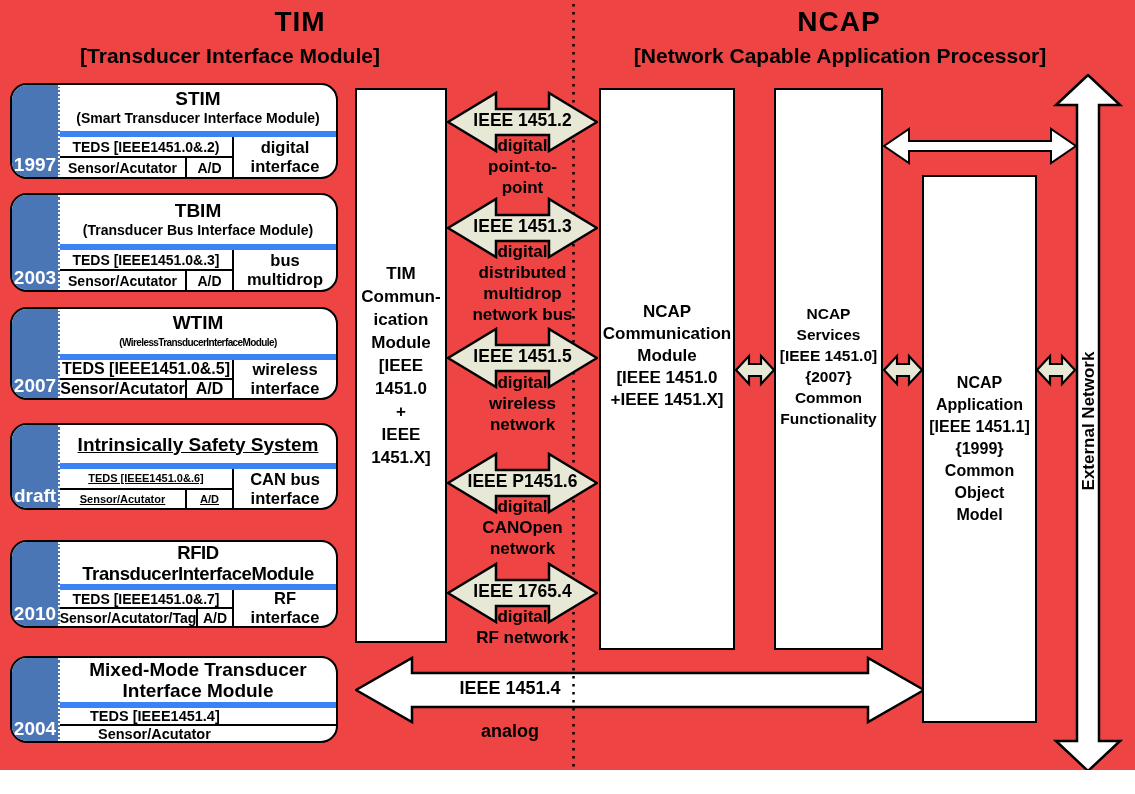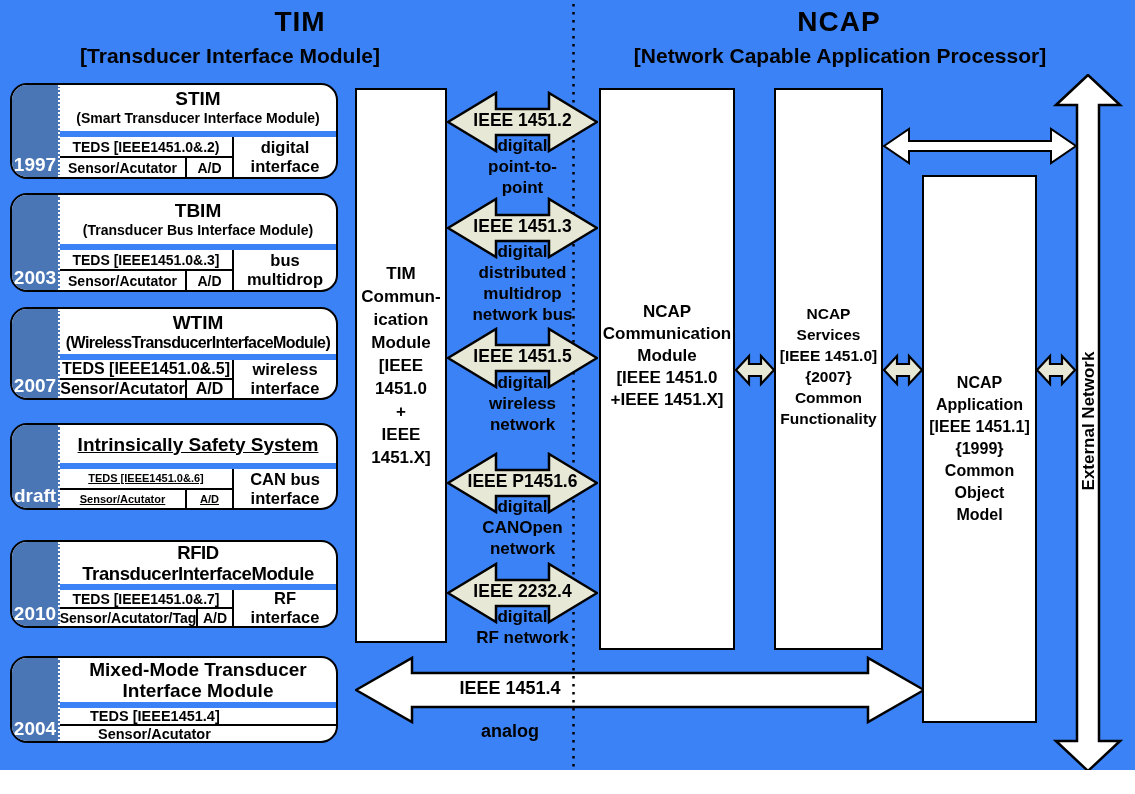--- a/index.html
+++ b/index.html
@@ -1,16 +1,16 @@
 <!DOCTYPE html>
 <html><head>
 <meta charset="utf-8">
 <style>
   html,body{margin:0;padding:0;background:#fff;}
-  #stage{position:relative;width:1135px;height:770px;background:#3b82f6;overflow:hidden;
+  #stage{position:relative;width:1135px;height:770px;background:#ef4444;overflow:hidden;
          font-family:"Liberation Sans",sans-serif;font-weight:bold;color:#000;}
   .abs{position:absolute;}
   .ctr{text-align:center;}
   .pre{white-space:pre-line;}
 
   
   .hdr1{font-size:28px;letter-spacing:1px;}
   .hdr2{font-size:21px;}
 
   
@@ -27,21 +27,21 @@
   .mleft{width:172px;flex:none;border-right:2px solid #000;display:flex;flex-direction:column;}
   .mteds{flex:1;border-bottom:2px solid #000;display:flex;align-items:center;justify-content:center;font-size:14px;}
   .mrow2{flex:1;display:flex;}
   .msensor{width:125px;flex:none;border-right:2px solid #000;display:flex;align-items:center;justify-content:center;font-size:14px;}
   .mad{flex:1;display:flex;align-items:center;justify-content:center;font-size:14px;}
   .miface{flex:1;display:flex;align-items:center;justify-content:center;font-size:16.5px;text-align:center;}
 
   #m1{top:83px;height:96px;}  #m1 .mtitle{height:46px;}
   #m2{top:193px;height:99px;} #m2 .mtitle{height:49px;}
   #m3{top:307px;height:93px;} #m3 .mtitle{height:45px;}
-  #m3 .t2{font-size:16px;letter-spacing:-0.6px;}
+  #m3 .t2{font-size:10px;letter-spacing:-0.6px;}
   #m3 .mteds,#m3 .msensor,#m3 .mad{font-size:16px;}
   #m4{top:423px;height:87px;} #m4 .mtitle{height:38px;text-decoration:underline;}
   #m4 .mteds,#m4 .msensor,#m4 .mad{font-size:11px;text-decoration:underline;}
   #m5{top:540px;height:88px;} #m5 .mtitle{height:42px;}
   #m5 .t1{font-size:18.5px;letter-spacing:-0.4px;}
   #m5 .msensor{width:136px;font-size:14px;}
   #m6{top:656px;height:87px;} #m6 .mtitle{height:44px;font-size:19px;line-height:21px;}
   .m6teds{flex:1;border-bottom:2px solid #000;display:flex;align-items:center;padding-left:30px;font-size:14.5px;}
   .m6sensor{flex:1;display:flex;align-items:center;padding-left:38px;font-size:14.5px;}
 
@@ -245,21 +245,21 @@
     <polygon points="1,31 49,2 49,18 102,18 102,2 150,31 102,60 102,44 49,44 49,60" stroke="#000" stroke-width="2.5" fill="#e8e8d7"></polygon>
     </svg>
   <div class="albl" style="top:471px">IEEE P1451.6</div>
   <div class="adesc pre" style="top:496px">digital
 CANOpen
 network</div>
 
   <svg class="mid" style="top:562px" viewBox="0 0 151 62">
     <polygon points="1,31 49,2 49,18 102,18 102,2 150,31 102,60 102,44 49,44 49,60" stroke="#000" stroke-width="2.5" fill="#e8e8d7"></polygon>
     </svg>
-  <div class="albl" style="top:581px">IEEE 2232.4</div>
+  <div class="albl" style="top:581px">IEEE 1765.4</div>
   <div class="adesc pre" style="top:606px">digital
 RF network</div>
 
   <div class="bigbox pre" id="ncapcomm">NCAP
 Communication
 Module
 [IEEE 1451.0
 +IEEE 1451.X]</div>
   <div class="bigbox pre" id="ncapsvc">NCAP
 Services

